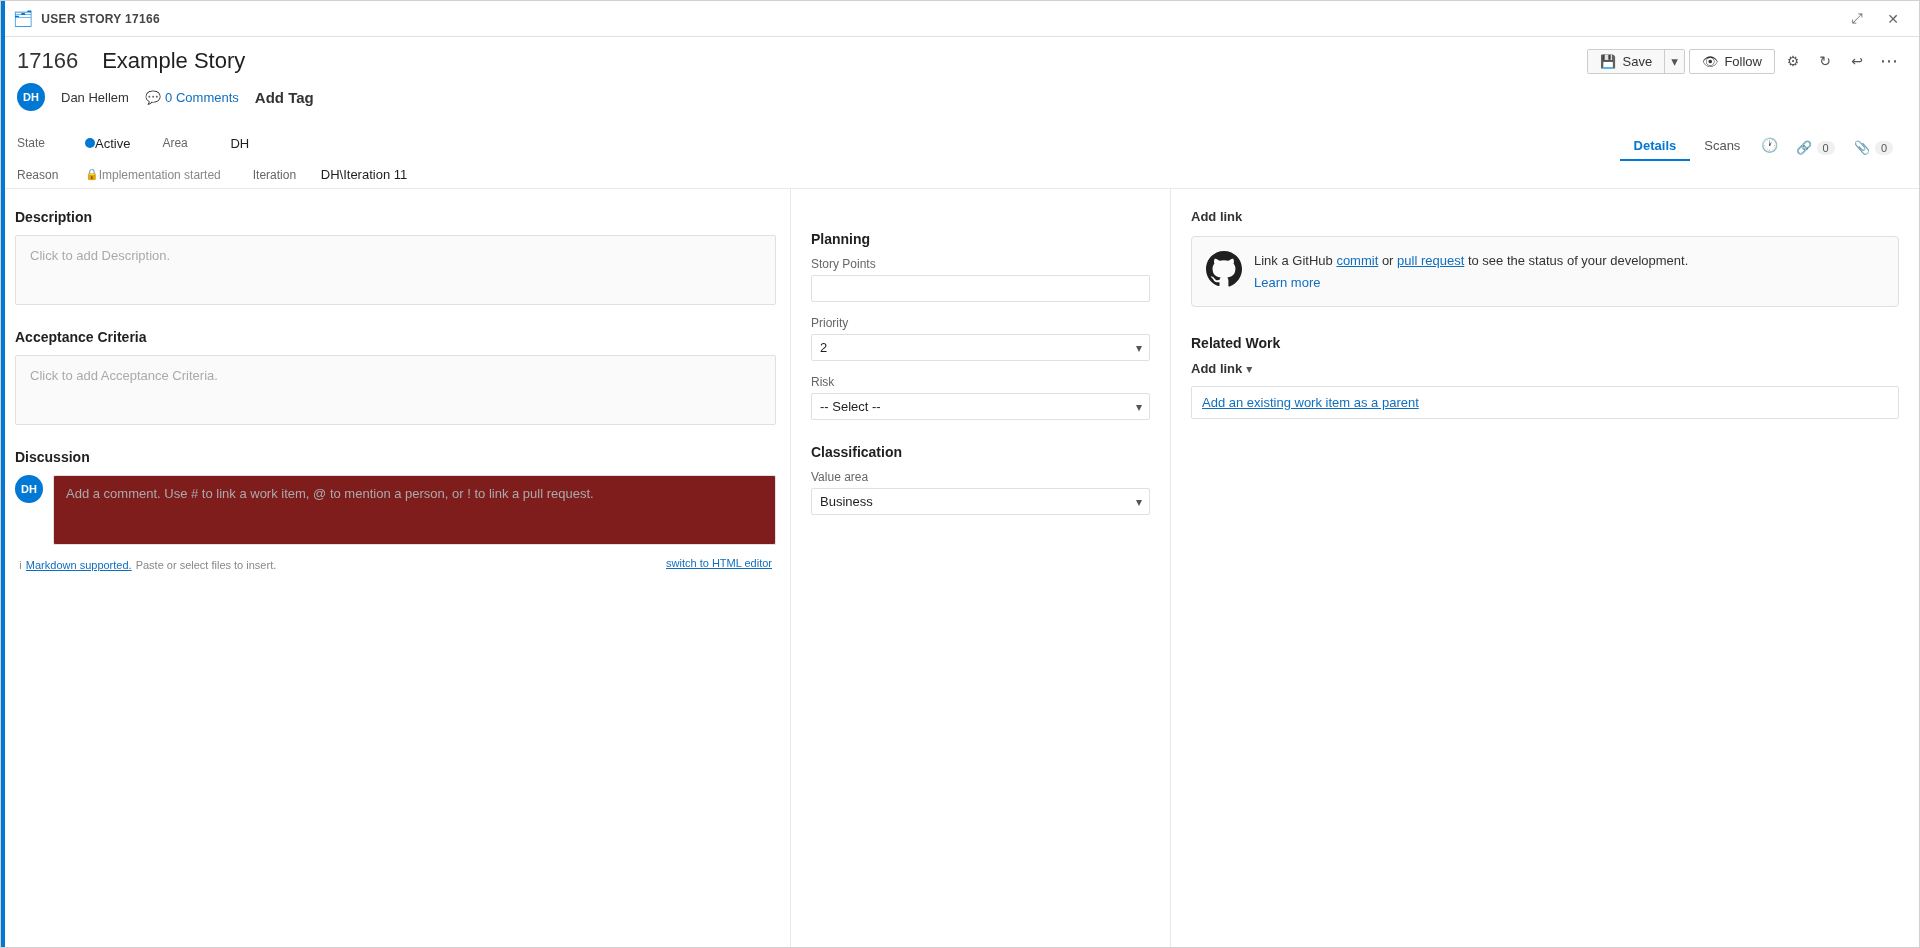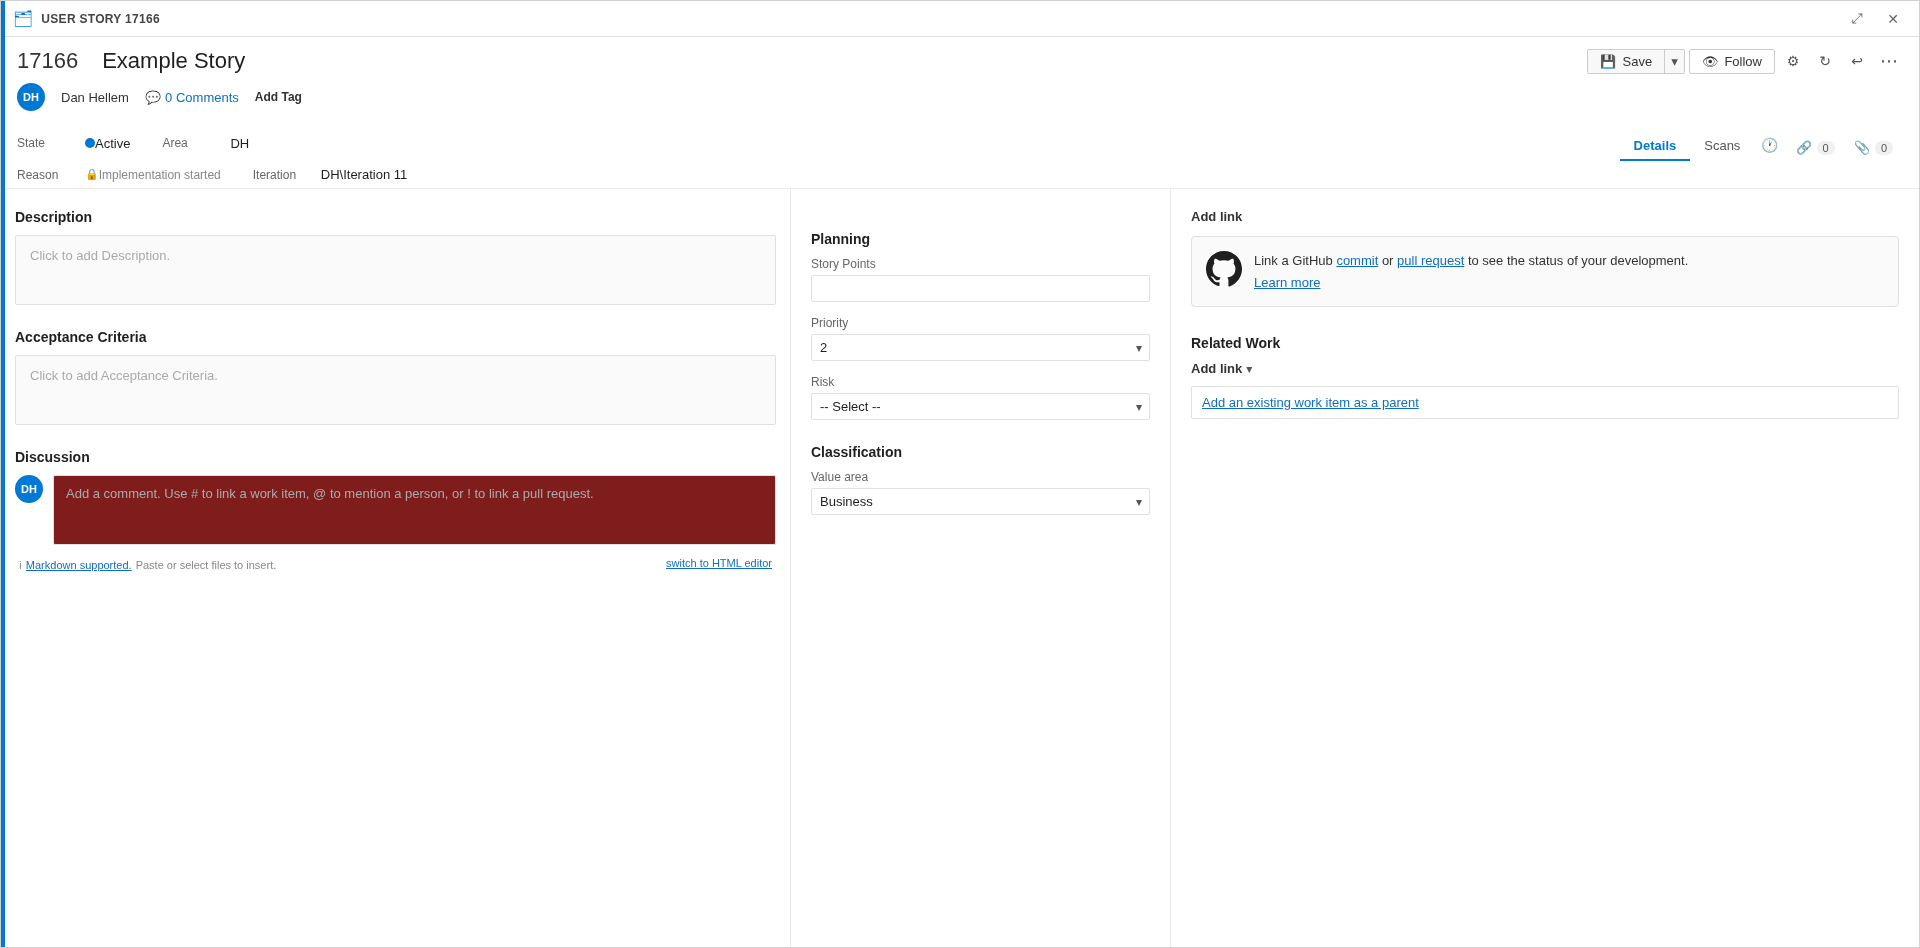--- a/index.html
+++ b/index.html
@@ -15,21 +15,21 @@
 
     
     .header-area { padding: 10px 16px 0 16px; border-bottom: 1px solid #e8e8e8; }
     .work-item-title-row { display: flex; align-items: center; gap: 24px; margin-bottom: 8px; }
     .work-item-id { font-size: 22px; font-weight: 300; color: #333; }
     .work-item-name { font-size: 22px; font-weight: 400; color: #1f1f1f; }
     .header-meta-row { display: flex; align-items: center; gap: 16px; margin-bottom: 8px; }
     .avatar { width: 28px; height: 28px; border-radius: 50%; background: #0078d4; display: flex; align-items: center; justify-content: center; color: #fff; font-size: 11px; font-weight: 600; overflow: hidden; }
     .assigned-user { font-size: 13px; color: #333; }
     .comment-btn { display: flex; align-items: center; gap: 4px; color: #106ebe; font-size: 13px; cursor: pointer; text-decoration: none; }
-    .add-tag-btn { font-size: 12px; color: #333; cursor: pointer; font-weight: 600; }
+    .add-tag-btn { font-size: 15px; color: #333; cursor: pointer; font-weight: 600; }
     .header-actions { margin-left: auto; display: flex; align-items: center; gap: 4px; }
     .btn-save-group { display: flex; align-items: center; border: 1px solid #ccc; border-radius: 2px; overflow: hidden; }
     .btn-save { padding: 4px 12px; background: #f8f8f8; border: none; cursor: pointer; font-size: 13px; display: flex; align-items: center; gap: 6px; color: #333; }
     .btn-save-caret { padding: 4px 6px; background: #f8f8f8; border: none; border-left: 1px solid #ccc; cursor: pointer; color: #555; }
     .btn-follow { display: flex; align-items: center; gap: 6px; padding: 4px 12px; background: #fff; border: 1px solid #ccc; border-radius: 2px; cursor: pointer; font-size: 13px; color: #333; }
     .btn-icon { width: 28px; height: 28px; display: flex; align-items: center; justify-content: center; background: none; border: 1px solid transparent; border-radius: 2px; cursor: pointer; color: #555; font-size: 14px; }
     .btn-ellipsis { font-size: 18px; }
     .updated-text { font-size: 11px; color: #666; text-align: right; }
 
     
@@ -82,21 +82,21 @@
 
     
     .right-panel { flex: 1; overflow-y: auto; padding: 20px 20px; }
 
     .development-section { margin-bottom: 28px; }
     .add-link-btn { font-size: 13px; color: #333; font-weight: 600; cursor: pointer; margin-bottom: 12px; display: inline-block; }
     .github-box { border: 1px solid #e0e0e0; border-radius: 4px; padding: 14px; display: flex; gap: 12px; align-items: flex-start; background: #fafafa; }
     .github-icon { width: 36px; height: 36px; flex-shrink: 0; }
     .github-text { font-size: 13px; color: #333; line-height: 1.5; }
     .github-link { color: #106ebe; text-decoration: underline; cursor: pointer; }
-    .learn-more-link { color: #106ebe; text-decoration: underline; cursor: pointer; display: block; margin-top: 2px; }
+    .learn-more-link { color: #106ebe; cursor: pointer; display: block; margin-top: 2px; }
 
     .related-work-section {}
     .add-link-row { display: flex; align-items: center; gap: 4px; margin-bottom: 10px; }
     .add-link-row-btn { font-size: 13px; color: #333; font-weight: 600; cursor: pointer; }
     .add-link-row-caret { color: #555; font-size: 12px; cursor: pointer; }
     .add-existing-link { color: #106ebe; text-decoration: underline; cursor: pointer; font-size: 13px; display: block; padding: 8px 10px; border: 1px solid #e0e0e0; border-radius: 2px; }
 
     
     ::-webkit-scrollbar { width: 6px; height: 6px; }
     ::-webkit-scrollbar-thumb { background: #c8c8c8; border-radius: 3px; }

